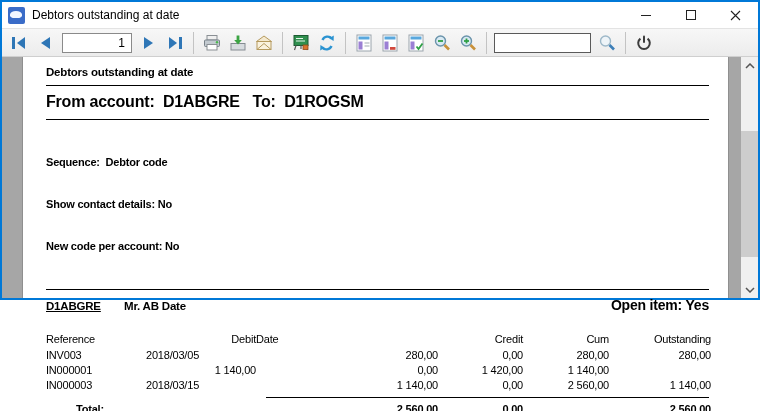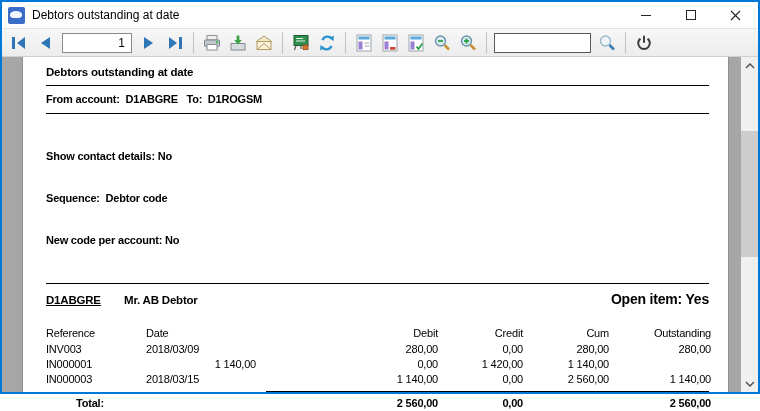--- a/index.html
+++ b/index.html
@@ -1,19 +1,19 @@
 <!DOCTYPE html>
 <html><head>
 <meta charset="utf-8">
 <style>
   * { box-sizing: border-box; margin: 0; padding: 0; }
   html,body { width:760px; height:411px; overflow:hidden; }
   body { font-family:"Liberation Sans", sans-serif; }
 
-  .window { position:relative; width:760px; height:394px; border:2px solid #0078d7; background:#404040; }
+  .window { position:relative; width:760px; height:300px; border:2px solid #0078d7; background:#404040; }
 
   
   .titlebar { height:26px; background:#fff; display:flex; align-items:center; }
   .app-icon { width:17px; height:17px; margin:0 7px 0 6px; background:#3a6cc8; border-radius:2px; position:relative; flex:0 0 auto; }
   .app-icon::after { content:""; position:absolute; left:2px; top:4px; width:12px; height:7px; background:#f2f6ff; border-radius:50% 50% 40% 40%; }
   .title-text { font-size:12px; color:#000; letter-spacing:0; }
   .tb-spacer { flex:1; }
   .caption-btn { width:45px; height:26px; display:flex; align-items:center; justify-content:center; }
   .caption-btn svg { display:block; }
 
@@ -24,21 +24,21 @@
   .page-input { width:70px; height:20px; border:1px solid #8a8a8a; font-family:"Liberation Sans",sans-serif; font-size:12px; text-align:right; padding:0 6px 0 2px; margin:0 4px; background:#fff; }
   .search-input { width:97px; height:20px; border:1px solid #5a5a5a; font-family:"Liberation Sans",sans-serif; font-size:12px; padding:0 4px; margin:0 3px 0 2px; background:#fff; }
 
   
   .viewer { position:absolute; left:0; top:55px; right:0; bottom:0; background:#a6a6a6; }
   .page { position:absolute; left:20px; top:0; width:707px; bottom:0; background:#fff; border-left:1px solid #8f8f8f; border-right:1px solid #8f8f8f;
           padding:6px 19px 0 23px; color:#000; font-size:11px; letter-spacing:-0.2px; }
 
   .rule { border-top:1px solid #000; height:0; }
   .rpt-title { font-weight:bold; font-size:11.5px; padding:3px 0 7px 0; }
-  .rpt-range { font-weight:bold; font-size:11px; padding:7px 0 8px 0; white-space:pre; }
+  .rpt-range { font-weight:bold; font-size:16px; padding:7px 0 8px 0; white-space:pre; }
   .param-block { display:flex; padding:7px 0 8px 0; }
   .date-filter { font-weight:bold; white-space:pre; width:325px; flex:0 0 auto; }
   .param-lines { font-weight:bold; line-height:14px; white-space:pre; }
 
   .acct-row { display:flex; align-items:baseline; padding:7px 0 6px 0; font-weight:bold; font-size:11.5px; }
   .acct-code { width:78px; flex:0 0 auto;text-decoration:underline; }
   .acct-open { margin-left:auto; font-size:14px; }
 
   .grid { display:grid; grid-template-columns:100px 110px 182px 85px 86px 102px; }
   .thead { font-weight:normal; padding:14px 0 3px 0; }
@@ -205,45 +205,45 @@
     <div class="page">
 
       <div class="rpt-title">Debtors outstanding at date</div>
       <div class="rule"></div>
 
       <div class="rpt-range">From account:  D1ABGRE   To:  D1ROGSM</div>
       <div class="rule"></div>
 
       <div class="param-block">
         <div class="param-lines">
+          <div>Sequence:  Debtor code</div>
           <div>Show contact details: No</div>
-          <div>Sequence:  Debtor code</div>
           <div>New code per account: No</div>
         </div>
       </div>
       <div class="rule"></div>
 
       <div class="acct-row">
         <span class="acct-code">D1ABGRE</span>
-        <span class="acct-name">Mr. AB Debtor</span>
+        <span class="acct-name">Mr. AB Date</span>
         <span class="acct-open">Open item: Yes</span>
       </div>
 
       <div class="grid thead">
         <span class="h">Reference</span>
+        <span class="h num">Debit</span>
         <span class="h">Date</span>
-        <span class="h num">Debit</span>
         <span class="h num">Credit</span>
         <span class="h num">Cum</span>
         <span class="h num">Outstanding</span>
       </div>
 
       <div class="grid trow">
         <span class="c">INV003</span>
-        <span class="c">2018/03/09</span>
+        <span class="c">2018/03/05</span>
         <span class="c num">280,00</span>
         <span class="c num">0,00</span>
         <span class="c num">280,00</span>
         <span class="c num">280,00</span>
       </div>
       <div class="grid trow">
         <span class="c">IN000001</span>
         <span class="c num">1 140,00</span>
         <span class="c num">0,00</span>
         <span class="c num">1 420,00</span>

